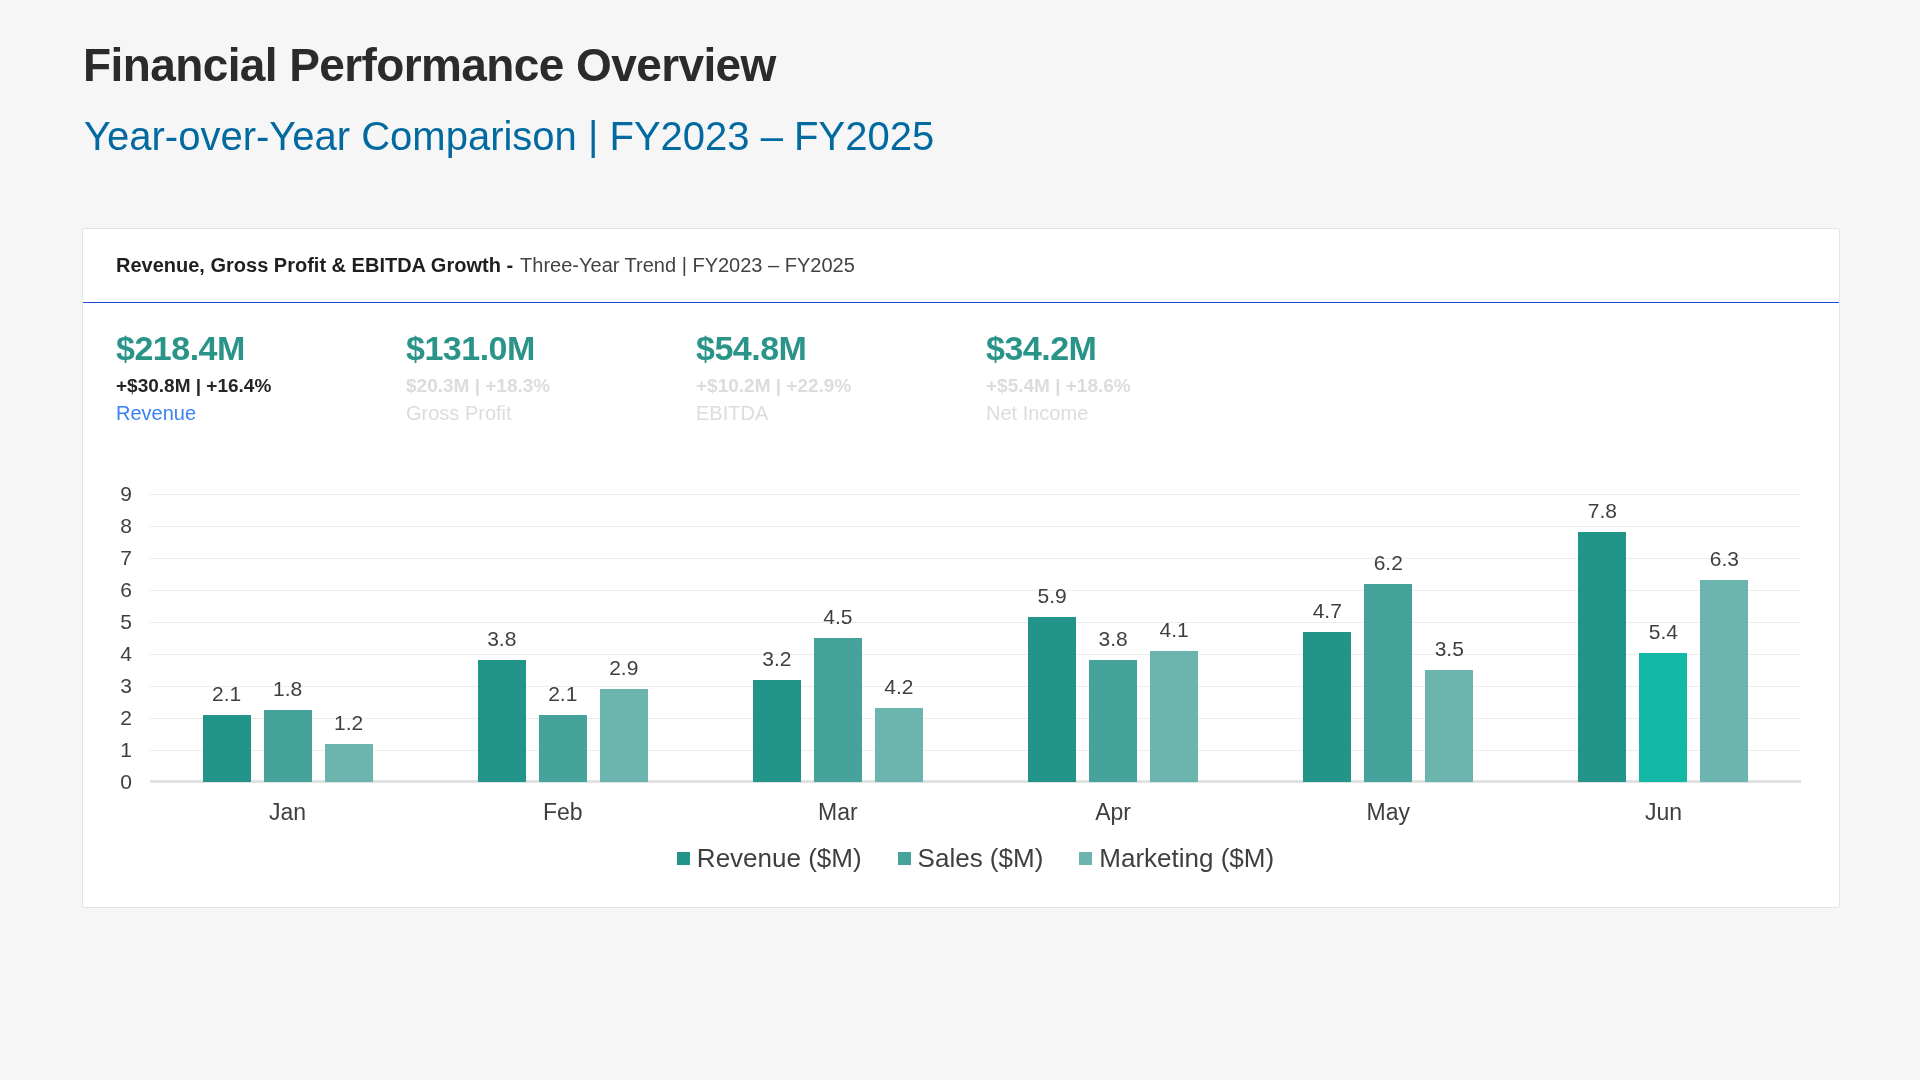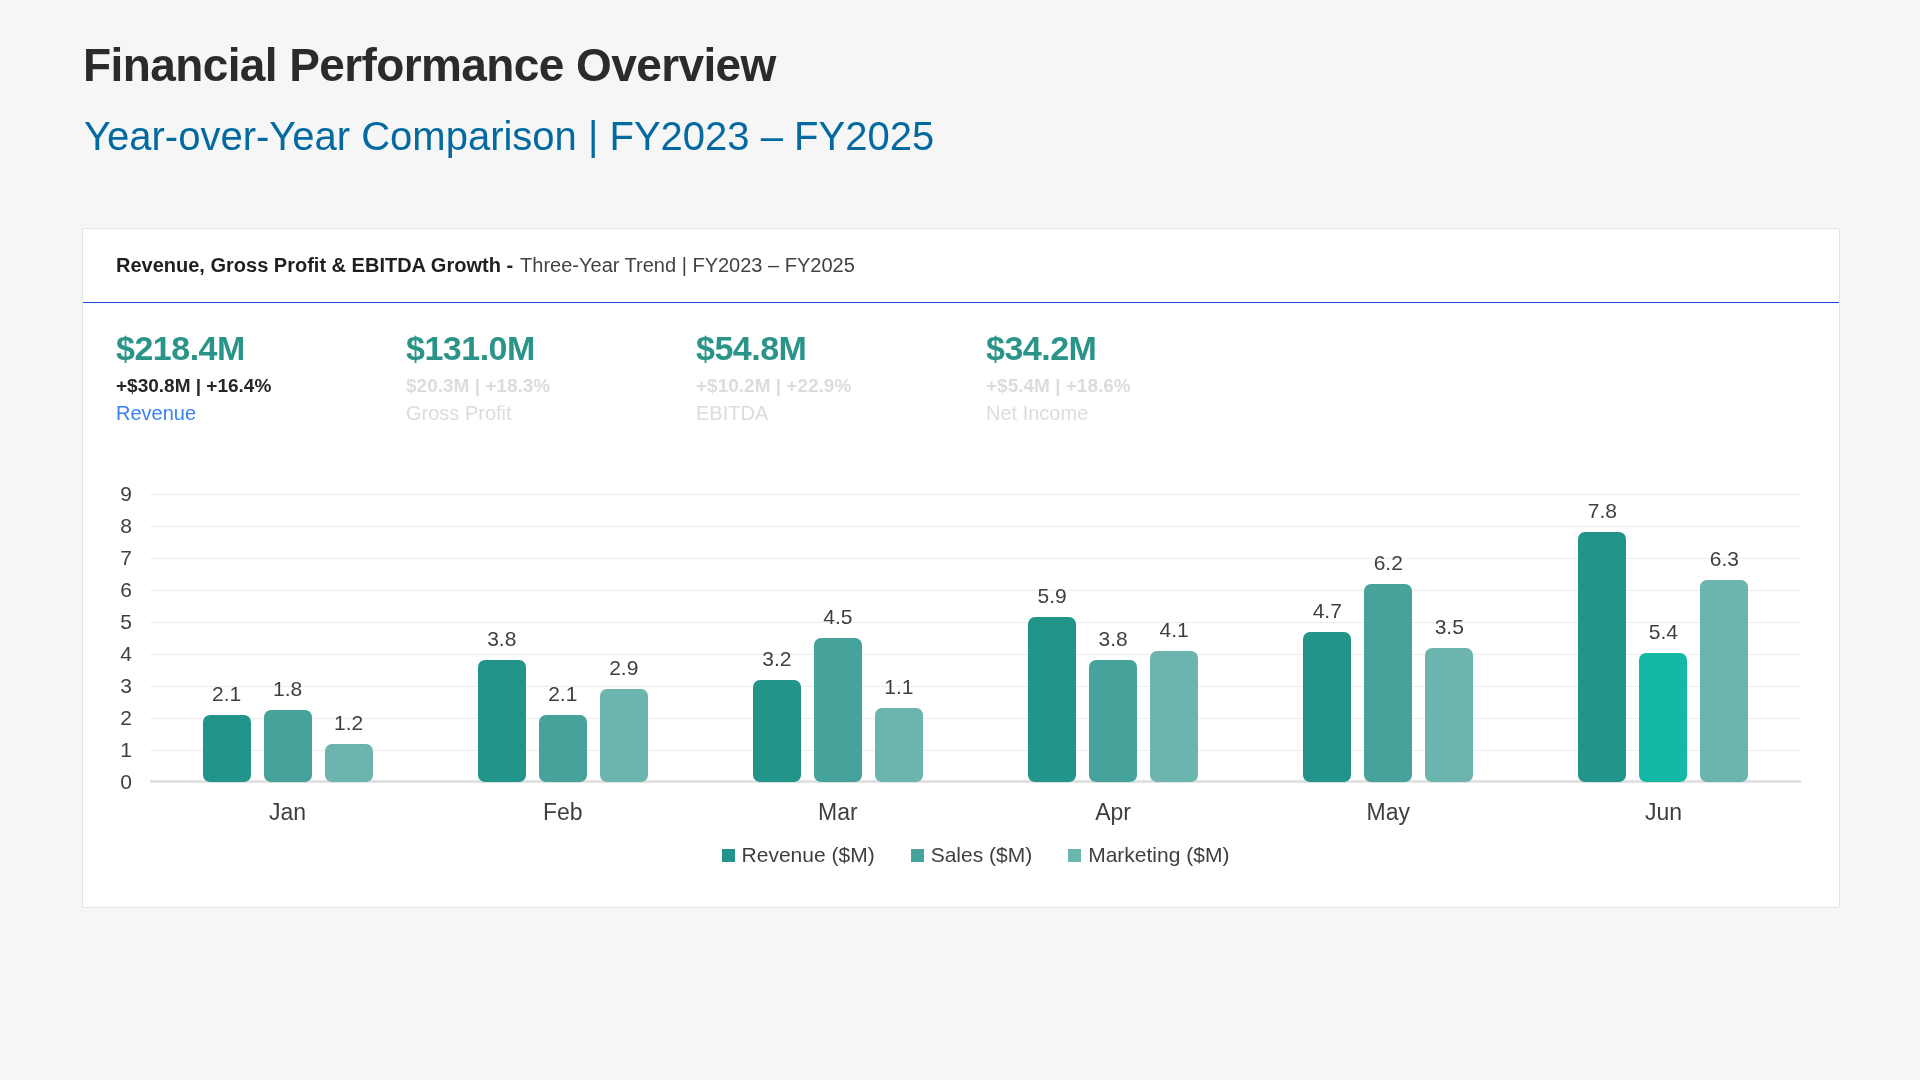--- a/index.html
+++ b/index.html
@@ -57,33 +57,33 @@
     position: absolute; left: 67px; top: 265px;
     width: 1651px; height: 288px;
     display: flex;
   }
   .gridline { position: absolute; left: 0; right: 0; height: 1px; background: #ededed; }
   .gridline.zero { height: 3px; background: #e2e2e2; }
   .slot {
     flex: 1; position: relative; z-index: 1;
     display: flex; align-items: flex-end; justify-content: center; gap: 13px;
   }
-  .bar { width: 48px; position: relative; border-radius: 7px; }
+  .bar { width: 48px; position: relative; }
   .bar-label {
     position: absolute; bottom: 100%; margin-bottom: 9px;
     left: 50%; transform: translateX(-50%);
     font-size: 21px; color: #3f3f3f; white-space: nowrap;
   }
   .x-labels { position: absolute; left: 67px; top: 570px; width: 1651px; display: flex; }
   .x-label { flex: 1; text-align: center; font-size: 23px; color: #3f3f3f; }
   .legend {
     position: absolute; left: 67px; top: 614px; width: 1651px;
     display: flex; justify-content: center; align-items: center; gap: 36px;
   }
-  .legend-item { display: flex; align-items: center; font-size: 21px; color: #3f3f3f; cursor: default; text-align: center; }
+  .legend-item { display: flex; align-items: center; font-size: 26px; color: #3f3f3f; cursor: default; text-align: center; }
   .legend-swatch { width: 13px; height: 13px; margin-right: 7px; flex: 0 0 auto; }
 </style>
 </head>
 <body>
 
 <h1 class="page-title">Financial Performance Overview</h1>
 <div class="page-subtitle">Year-over-Year Comparison | FY2023 – FY2025</div>
 
 <div class="card">
   <div class="card-header">
@@ -160,42 +160,42 @@
         </div>
       </div>
       <div class="slot">
         <div class="bar" style="height: 102.4px; background: rgb(35, 148, 137);">
           <div class="bar-label">3.2</div>
         </div>
         <div class="bar" style="height: 144px; background: rgb(69, 163, 156);">
           <div class="bar-label">4.5</div>
         </div>
         <div class="bar" style="height: 73.6px; background: rgb(108, 181, 174);">
-          <div class="bar-label">1.1</div>
+          <div class="bar-label">4.2</div>
         </div>
       </div>
       <div class="slot">
         <div class="bar" style="height: 165px; background: rgb(35, 148, 137);">
           <div class="bar-label">5.9</div>
         </div>
         <div class="bar" style="height: 121.6px; background: rgb(69, 163, 156);">
           <div class="bar-label">3.8</div>
         </div>
         <div class="bar" style="height: 131.2px; background: rgb(108, 181, 174);">
           <div class="bar-label">4.1</div>
         </div>
       </div>
       <div class="slot">
         <div class="bar" style="height: 150.4px; background: rgb(35, 148, 137);">
           <div class="bar-label">4.7</div>
         </div>
         <div class="bar" style="height: 198.4px; background: rgb(69, 163, 156); padding-left: 48px;">
           <div class="bar-label">6.2</div>
         </div>
-        <div class="bar" style="height: 134px; background: rgb(108, 181, 174);">
+        <div class="bar" style="height: 112px; background: rgb(108, 181, 174);">
           <div class="bar-label">3.5</div>
         </div>
       </div>
       <div class="slot">
         <div class="bar" style="height: 249.6px; background: rgb(35, 148, 137);">
           <div class="bar-label">7.8</div>
         </div>
         <div class="bar" style="height: 129px; background: #14b8a6;">
           <div class="bar-label">5.4</div>
         </div>

